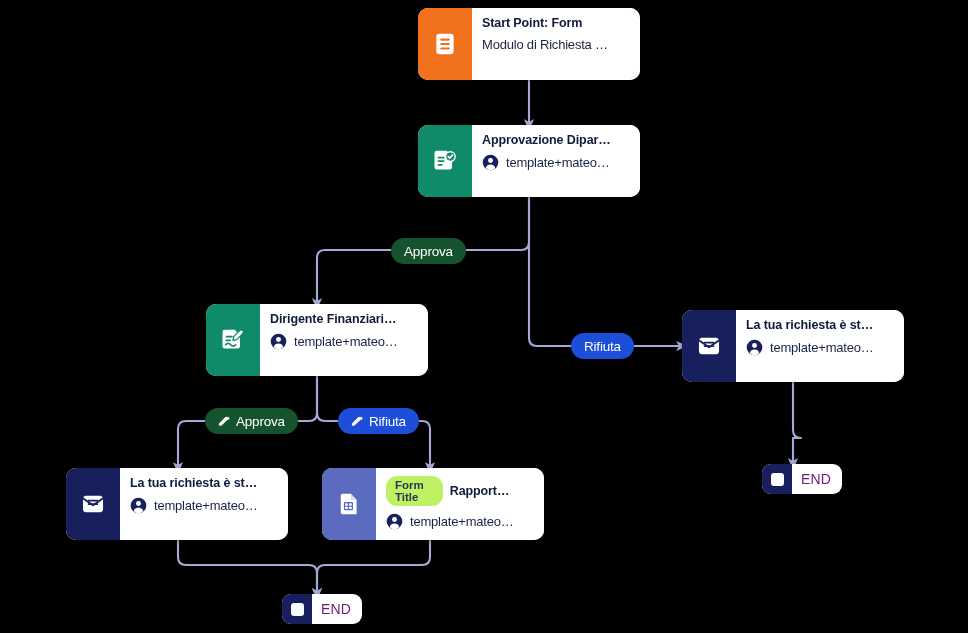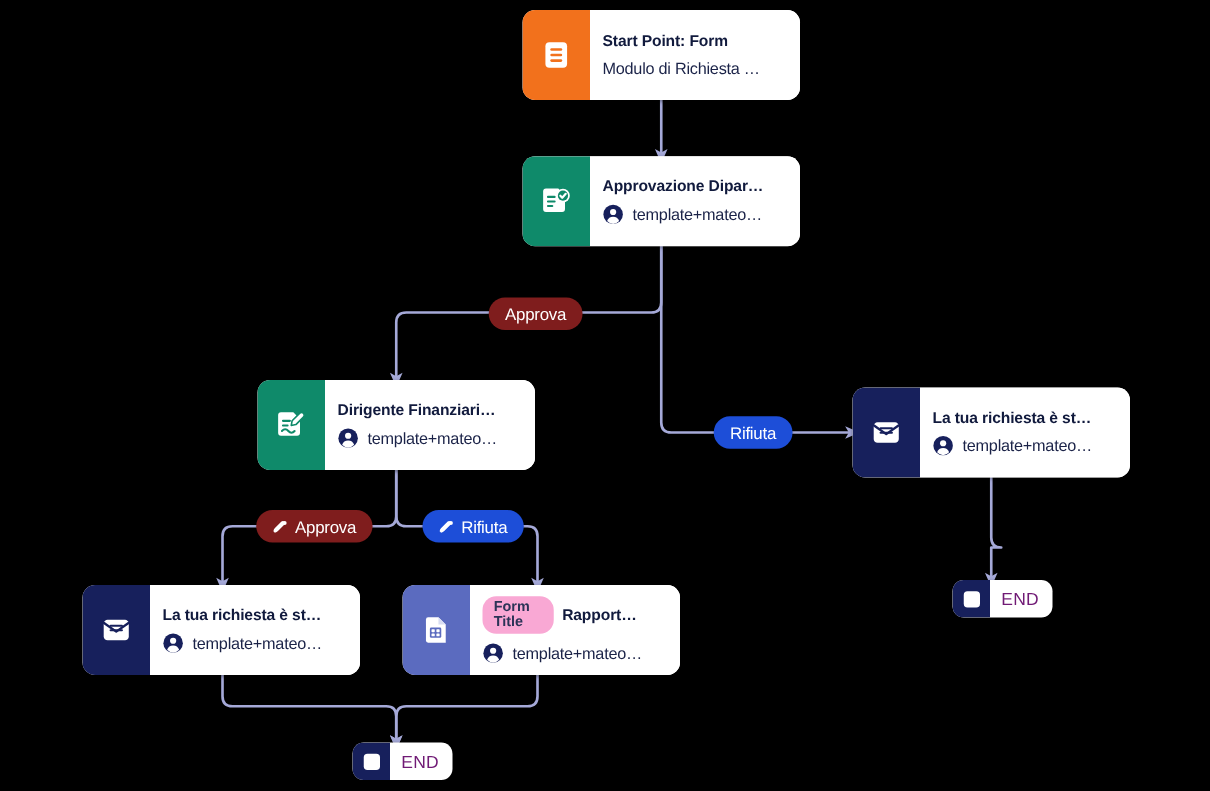--- a/index.html
+++ b/index.html
@@ -38,21 +38,21 @@
     min-width: 54px;
     display: flex;
     align-items: center;
     justify-content: center;
   }
   .node-body {
     flex: 1;
     padding: 8px 28px 8px 10px;
     display: flex;
     flex-direction: column;
-    justify-content: center;
+    justify-content: flex-start;
     gap: 7px;
     background: #ffffff;
     min-width: 0;
   }
   .node-title {
     font-size: 12.5px;
     font-weight: bold;
     color: #111a3d;
     white-space: nowrap;
     overflow: hidden;
@@ -70,21 +70,21 @@
     color: #1b2348;
     white-space: nowrap;
     overflow: hidden;
     text-overflow: ellipsis;
     letter-spacing: -0.2px;
   }
   .avatar-icon { flex: 0 0 auto; line-height: 0; }
 
   .form-title-chip {
     display: inline-block;
-    background: #f9a8d4;
+    background: #bef264;
     color: #2b3357;
     font-size: 11.5px;
     font-weight: bold;
     padding: 3px 9px;
     border-radius: 11px;
     margin-right: 7px;
     vertical-align: middle;
   }
   .titlerow {
     display: flex;
@@ -102,21 +102,21 @@
     height: 26px;
     padding: 0 13px;
     border-radius: 13px;
     color: #ffffff;
     font-size: 13.5px;
     font-weight: normal;
     letter-spacing: -0.2px;
     white-space: nowrap;
     box-shadow: 0 1px 2px rgba(0,0,0,0.25);
   }
-  .edge-label.approve { background: #7f1d1d; }
+  .edge-label.approve { background: #14532d; }
   .edge-label.reject  { background: #1d4ed8; }
   .edge-label .badge-icon { line-height: 0; }
 
   
   .end-node {
     position: absolute;
     display: flex;
     align-items: center;
     background: #ffffff;
     border-radius: 9px;

